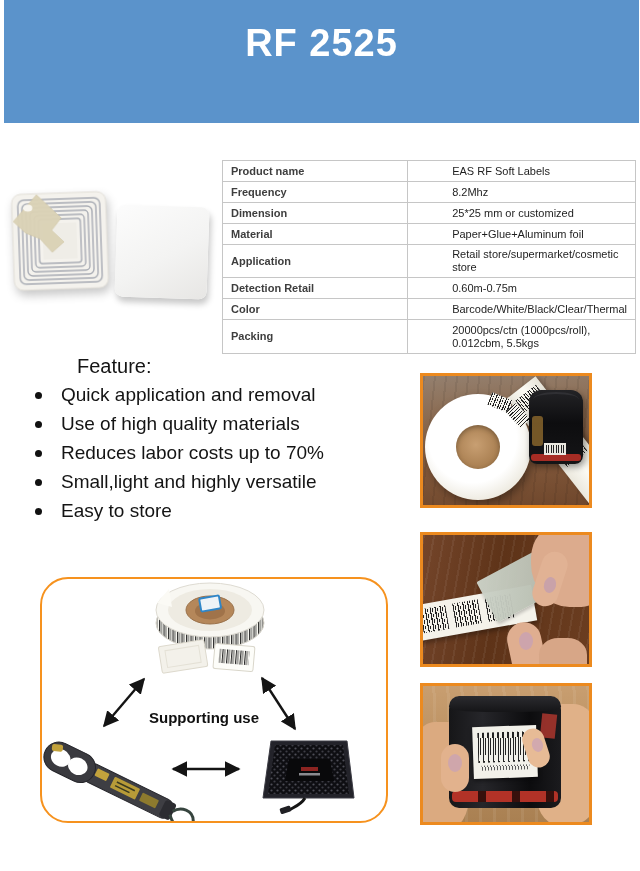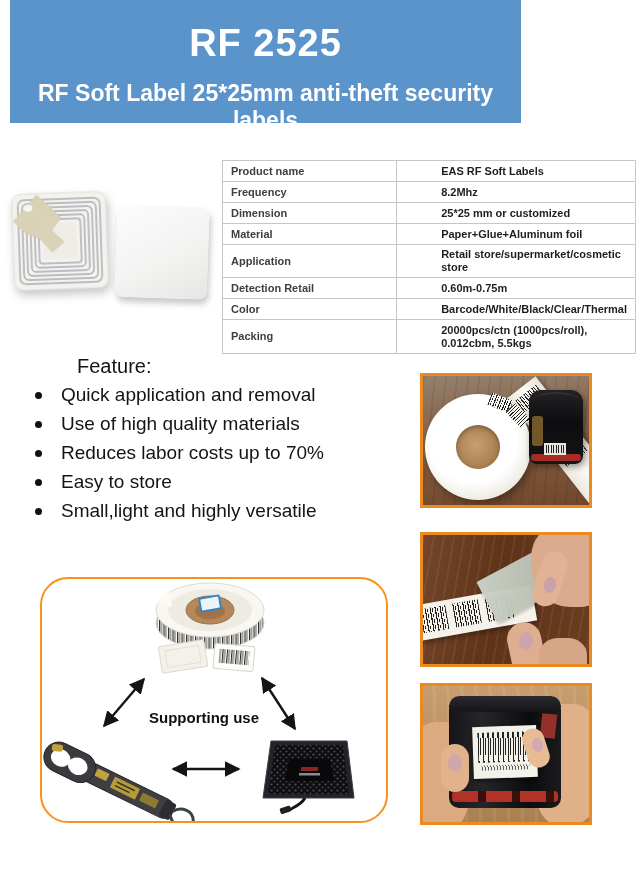--- a/index.html
+++ b/index.html
@@ -3,34 +3,34 @@
 <meta charset="utf-8">
 <style>
   * { margin:0; padding:0; box-sizing:border-box; }
   html,body { background:#fff; }
   #page {
     position:relative; width:640px; height:871px; background:#ffffff;
     font-family:"Liberation Sans", sans-serif; overflow:hidden;
   }
   
   .hdr {
-    position:absolute; left:10px; top:0; width:511px; height:123px;
+    position:absolute; left:4px; top:0; width:635px; height:123px;
     background:#5b93cb; color:#fff; text-align:center;
   }
   .hdr-title { position:absolute; left:0; right:0; top:22px; font-size:38px; font-weight:700; letter-spacing:1px; }
   .hdr-sub   { position:absolute; left:0; right:0; top:80px; font-size:23px; font-weight:700; }
 
   
   .spec { position:absolute; left:222px; top:160px; width:414px; border-collapse:collapse; }
   .spec td {
     border:1px solid #c6c6c6; font-size:11px; padding:3px 8px; vertical-align:middle;
     background:#fff; line-height:13px;
   }
   .spec td.k { width:188px; font-weight:700; color:#3e3e3e; }
-  .spec td.v { font-weight:700; color:#1e1e1e;padding-left:44px; }
+  .spec td.v { font-weight:400; color:#1e1e1e;padding-left:44px; }
   .spec tr    { height:21px; }
   .spec tr.tall { height:34px;margin-top:20px; }
 
   
   .labelA { position:absolute; left:12px; top:192px; width:96px; height:98px;
             transform:rotate(-2deg); filter:drop-shadow(2px 5px 5px rgba(0,0,0,.22)); }
   .labelB { position:absolute; left:116px; top:206px; width:92px; height:92px;
             transform:rotate(2deg); border-radius:8px;
             background:linear-gradient(150deg,#fcfcfc 0%,#f3f3f2 55%,#e7e6e4 100%);
             box-shadow:2px 5px 6px rgba(0,0,0,.22); }
@@ -130,21 +130,20 @@
   .diagram .caption { position:absolute; left:102px; top:130px; width:120px; text-align:center;
              font-size:15px; font-weight:600; color:#101010; }
 </style>
 </head>
 <body>
 
 <div id="page">
 
   <div class="hdr">
     <div class="hdr-title">RF 2525</div>
-    <div class="hdr-sub">RF Soft Label 25*25mm anti-theft security labels</div>
   </div>
 
   <div class="labelA">
     <svg width="96" height="98" viewBox="0 0 96 98">
       <rect x="1" y="1" width="94" height="96" rx="9" fill="#f4f2ed" stroke="#e2dfd8"></rect>
       <g fill="none" stroke="#a8acb4" stroke-width="1.4">
         <rect x="7" y="7" width="82" height="84" rx="6"></rect>
         <rect x="11" y="11" width="74" height="76" rx="5"></rect>
         <rect x="15" y="15" width="66" height="68" rx="5"></rect>
         <rect x="19" y="19" width="58" height="60" rx="4"></rect>
@@ -193,22 +192,22 @@
         <td class="v">20000pcs/ctn (1000pcs/roll), 0.012cbm, 5.5kgs</td>
       </tr>
     </tbody>
   </table>
 
   <div class="feat-head">Feature:</div>
   <ul class="feat-list">
     <li>Quick application and removal</li>
     <li>Use of high quality materials</li>
     <li>Reduces labor costs up to 70%</li>
+    <li>Small,light and highly versatile</li>
     <li>Easy to store</li>
-    <li>Small,light and highly versatile</li>
   </ul>
 
   <div class="photo p1">
     <div class="abs wood1"></div>
     <div class="abs strip1">
       <div class="bc barcode"></div>
       <div class="bc barcode"></div>
       <div class="bc barcode"></div>
       <div class="bc barcode"></div>
     </div>

